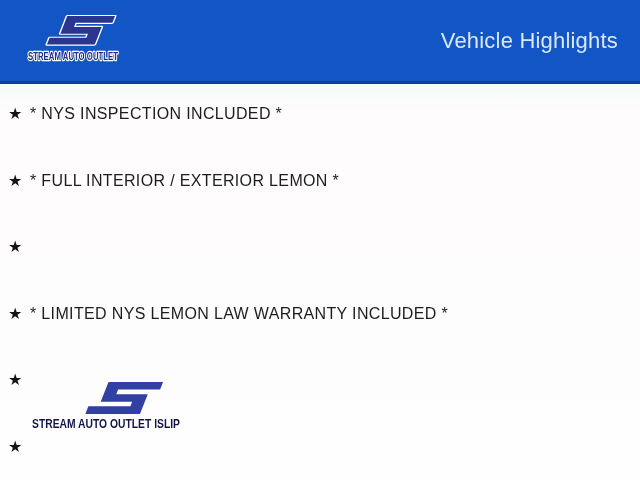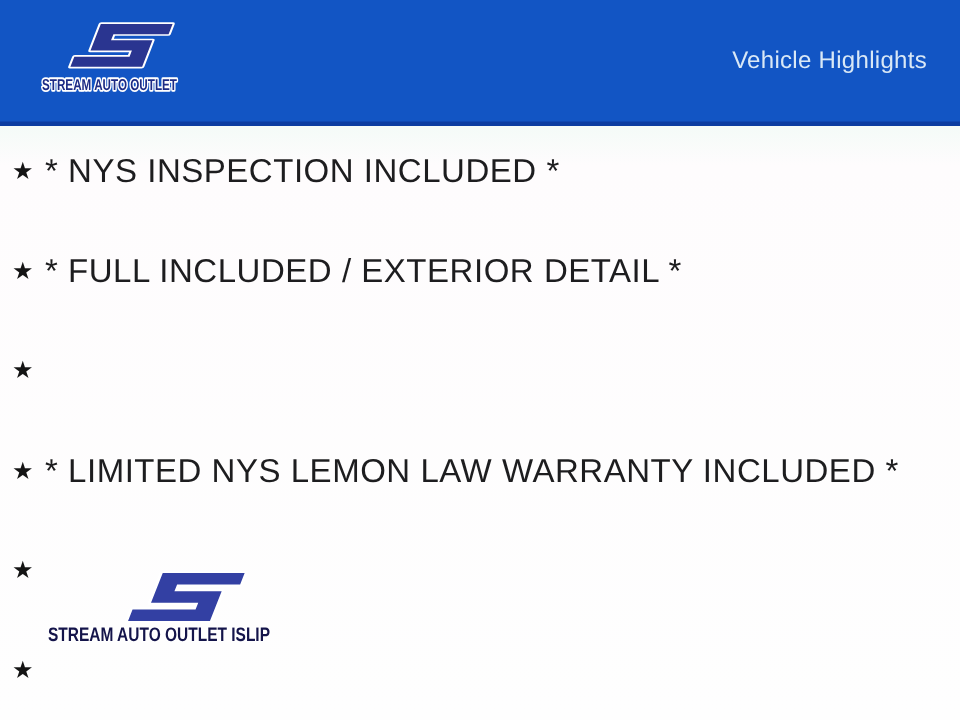--- a/index.html
+++ b/index.html
@@ -20,42 +20,42 @@
   }
   .brand-logo {
     position: absolute; left: 26px; top: 13px;
     width: 94px; height: 54px;
   }
   .header-title {
     position: absolute; right: 22px; top: 0;
     height: 81px;
     display: flex; align-items: center;
     color: #d9e8f6;
-    font-size: 16px;
+    font-size: 22px;
     letter-spacing: 0.2px;
   }
   
   .row {
     position: absolute; left: 0;
     height: 28px;
     display: flex; align-items: center;
     padding-left: 8px;
     z-index: 1;
     white-space: nowrap;
   }
   .row .star {
     font-family: "DejaVu Sans", sans-serif;
     font-size: 16px;
     color: #141414;
     width: 15px;
     line-height: 1;
   }
   .row .label {
     margin-left: 7px;
-    font-size: 22px;
+    font-size: 16px;
     letter-spacing: 0.35px;
     color: #1d1d1f;
   }
   .r0 { top: 100px; }
   .r1 { top: 167px; }
   .r2 { top: 233px; }
   .r3 { top: 300px; }
   .r4 { top: 366px; }
   .r5 { top: 433px; }
   
@@ -82,21 +82,21 @@
     <div class="header-title">Vehicle Highlights</div>
   </div>
 
   <div>
     <div class="row r0">
       <span class="star">★</span>
       <span class="label">* NYS INSPECTION INCLUDED *</span>
     </div>
     <div class="row r1">
       <span class="star">★</span>
-      <span class="label">* FULL INCLUDED / EXTERIOR DETAIL *</span>
+      <span class="label">* FULL INTERIOR / EXTERIOR LEMON *</span>
     </div>
     <div class="row r2">
       <span class="star">★</span>
     </div>
     <div class="row r3">
       <span class="star">★</span>
       <span class="label">* LIMITED NYS LEMON LAW WARRANTY INCLUDED *</span>
     </div>
     <div class="row r4">
       <span class="star">★</span>

